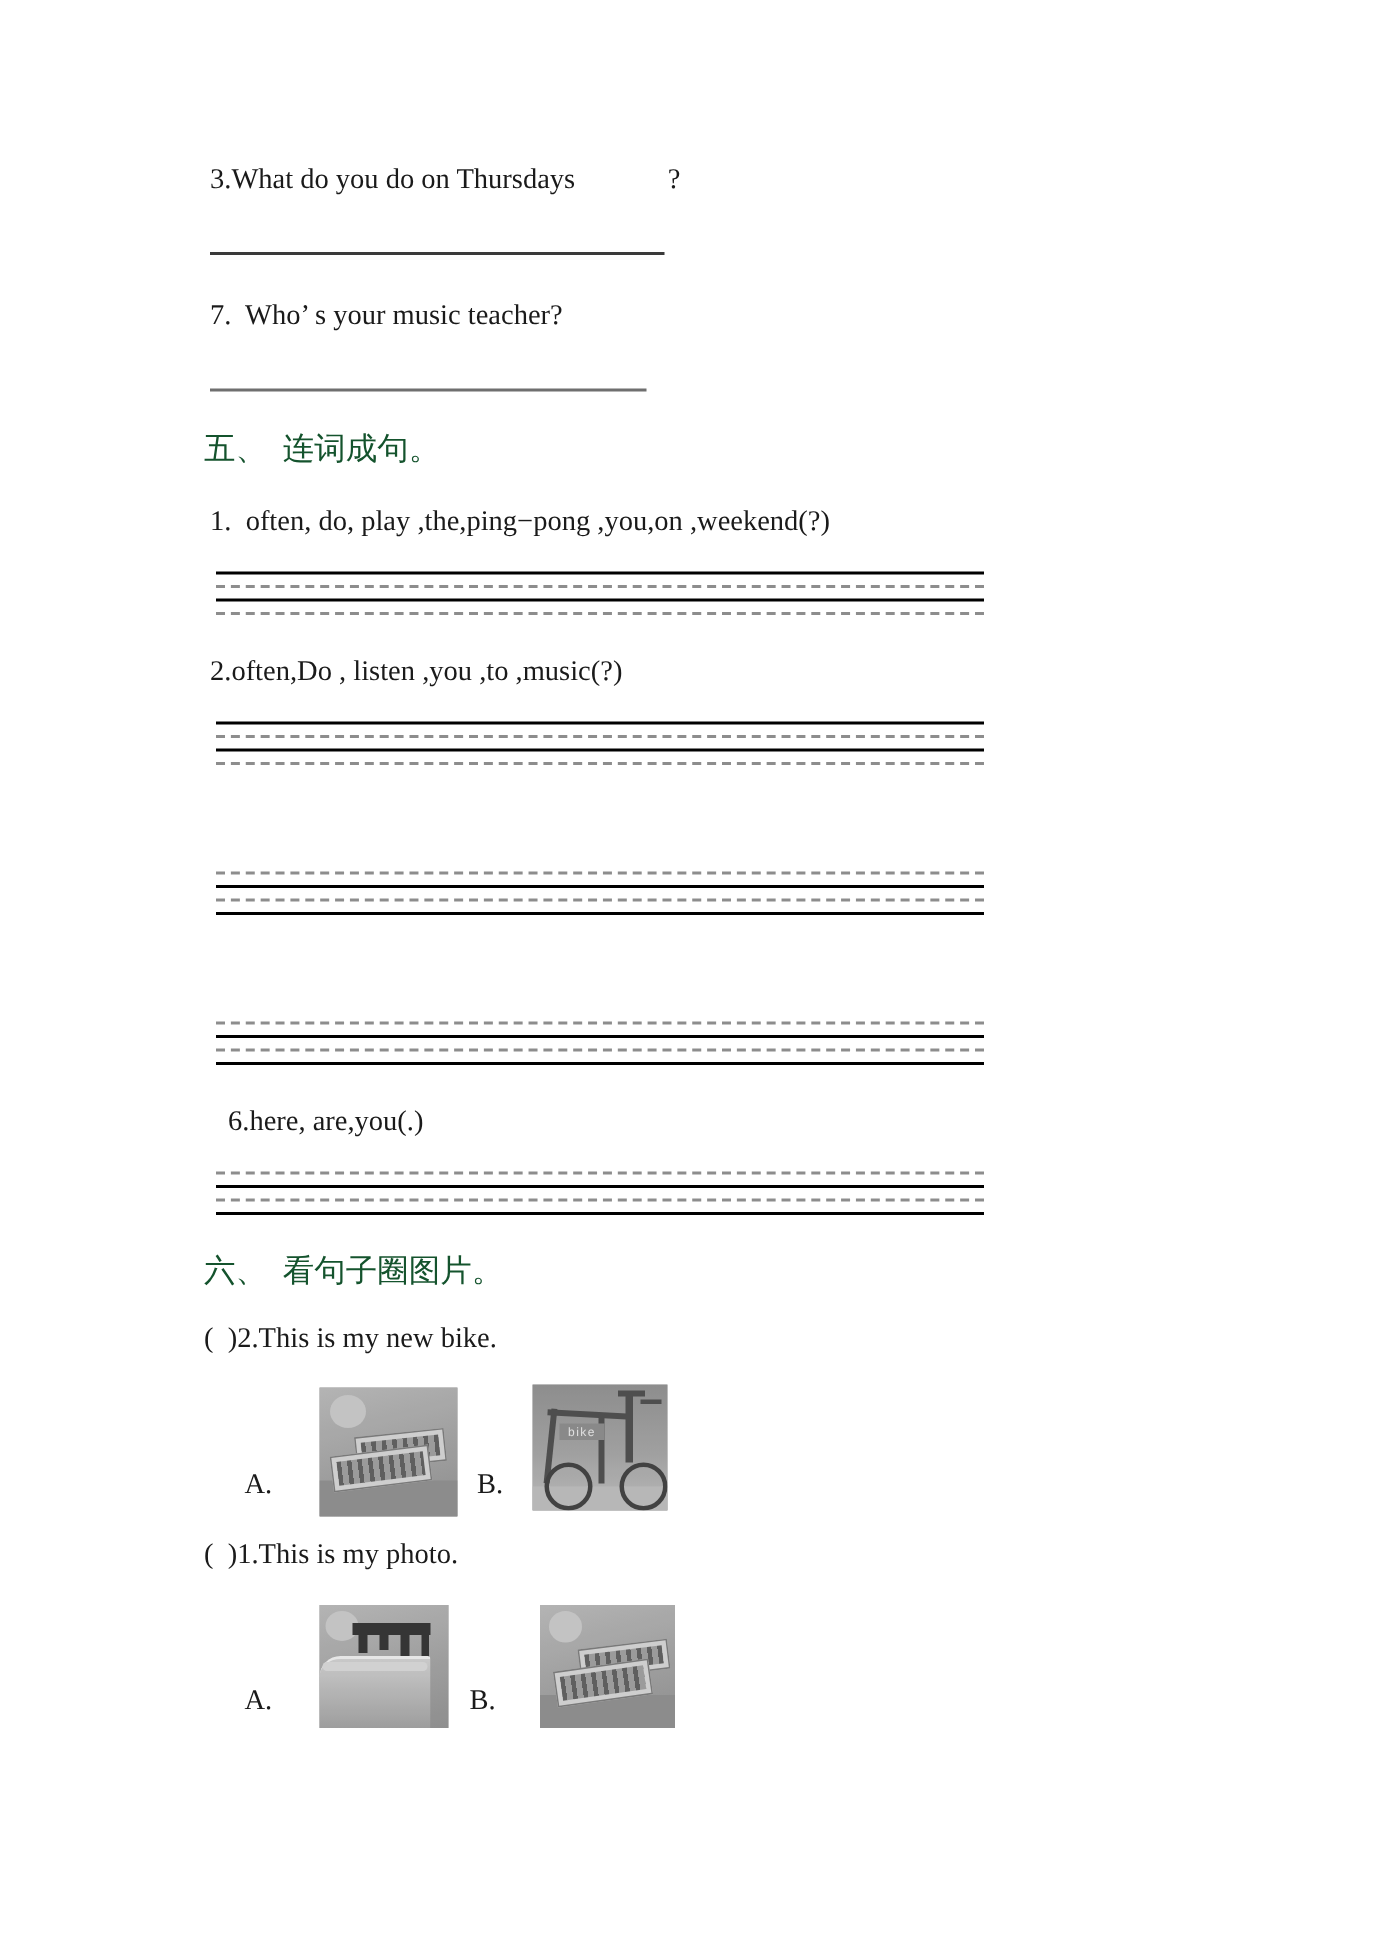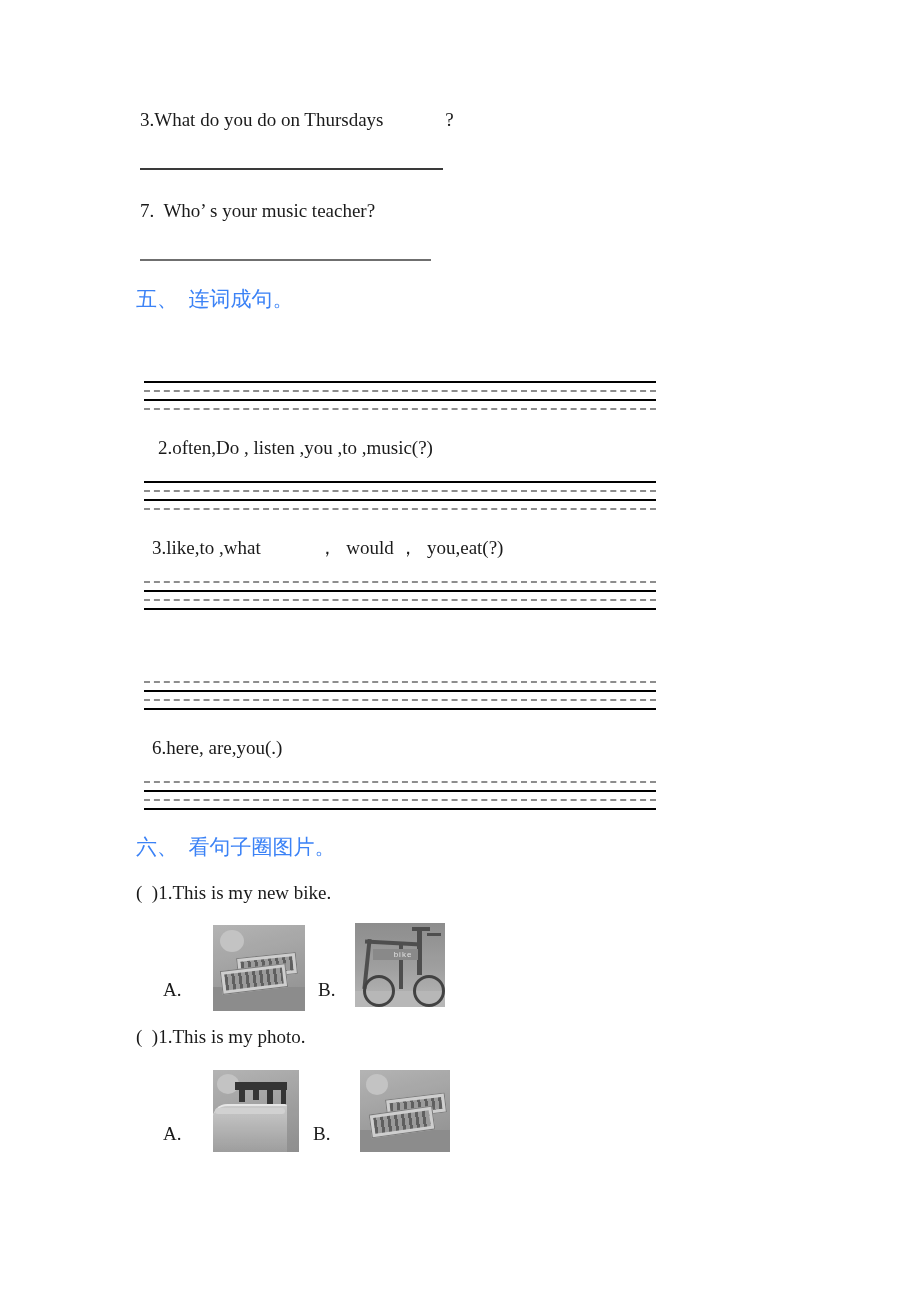--- a/index.html
+++ b/index.html
@@ -29,21 +29,21 @@
     white-space: pre;
     font-size: 19px;
     line-height: 1;
     color: #1a1a1a;
   }
   .heading {
     position: absolute;
     white-space: pre;
     font-size: 21px;
     line-height: 1;
-    color: #3b82f6;
+    color: #14532d;
     text-align: center;
   }
 
   
   .blank {
     position: absolute;
     height: 2px;
     background: #3a3a3a;
   }
   .blank.light { background: #6f6f6f; height: 2px; }
@@ -167,36 +167,36 @@
   <div class="txt" style="left:140px; top:110px;">3.What do you do on Thursdays             ?</div>
 
   <div class="blank" style="left:140px; top:168px; width:303px;"></div>
 
   <div class="txt" style="left:140px; top:201px;">7.  Who’ s your music teacher?</div>
 
   <div class="blank light" style="left:140px; top:259px; width:291px;"></div>
 
   <div class="heading" style="left:136px; top:289px;">五、  连词成句。</div>
 
+  <div class="txt" style="left:140px; top:338px;">1.  often, do, play ,the,ping−pong ,you,on ,weekend(?)</div>
   <div class="rules" style="top:381px;">
     <div class="r solid  r0"></div>
     <div class="r dashed r1"></div>
     <div class="r solid  r2"></div>
     <div class="r dashed r3"></div>
   </div>
 
-  <div class="txt" style="left:140px; top:438px;margin-left:18px;">2.often,Do , listen ,you ,to ,music(?)</div>
+  <div class="txt" style="left:140px; top:438px;">2.often,Do , listen ,you ,to ,music(?)</div>
   <div class="rules" style="top:481px;">
     <div class="r solid  r0"></div>
     <div class="r dashed r1"></div>
     <div class="r solid  r2"></div>
     <div class="r dashed r3"></div>
   </div>
 
-  <div class="txt" style="left:152px; top:538px;">3.like,to ,what            ，  would ，  you,eat(?)</div>
   <div class="rules" style="top:581px;">
     <div class="r dashed r0"></div>
     <div class="r solid  r1"></div>
     <div class="r dashed r2"></div>
     <div class="r solid  r3"></div>
   </div>
 
   <div class="rules" style="top:681px;">
     <div class="r dashed r0"></div>
     <div class="r solid  r1"></div>
@@ -207,21 +207,21 @@
   <div class="txt" style="left:152px; top:738px;">6.here, are,you(.)</div>
   <div class="rules" style="top:781px;">
     <div class="r dashed r0"></div>
     <div class="r solid  r1"></div>
     <div class="r dashed r2"></div>
     <div class="r solid  r3"></div>
   </div>
 
   <div class="heading" style="left:136px; top:837px;">六、  看句子圈图片。</div>
 
-  <div class="txt" style="left:136px; top:883px;">(  )1.This is my new bike.</div>
+  <div class="txt" style="left:136px; top:883px;">(  )2.This is my new bike.</div>
 
   <div class="opt-label" style="left:163px; top:980px;">A.</div>
 
   <div class="thumb" style="left:213px; top:925px; width:92px; height:86px;">
     <div class="sky"></div>
     <div class="sun" style="left:7px; top:5px; width:24px; height:22px;"></div>
     <div class="ph-shadow" style="left:0; top:62px; width:92px; height:24px; background:#8d8d8d;"></div>
     <div class="ph-card" style="left:24px; top:30px; width:58px; height:20px; transform:rotate(-6deg);">
       <div class="inner"></div>
     </div>
@@ -234,21 +234,21 @@
 
   <div class="thumb" style="left:355px; top:923px; width:90px; height:84px;">
     <div class="sky" style="background:linear-gradient(180deg,#8e8e8e 0%,#a3a3a3 55%,#bdbdbd 100%);"></div>
     <div class="bk-floor" style="height:16px; background:#bcbcbc;"></div>
 
     <div class="bk-frame" style="left:10px; top:16px; width:4px; height:50px; transform:rotate(6deg);"></div>
     <div class="bk-frame" style="left:10px; top:18px; width:56px; height:4px; transform:rotate(3deg);"></div>
     <div class="bk-frame" style="left:44px; top:20px; width:4px; height:46px;"></div>
     <div class="bk-frame" style="left:62px; top:6px; width:5px; height:46px;"></div>
     <div class="bk-frame" style="left:57px; top:4px; width:18px; height:4px;"></div>
-    <div class="bk-plate" style="left:18px; top:26px; width:30px; height:11px;padding-left:15px;">bike</div>
+    <div class="bk-plate" style="left:18px; top:26px; width:30px; height:11px;">bike</div>
     <div class="bk-wheel" style="left:8px; top:52px; width:26px; height:26px;"></div>
     <div class="bk-wheel" style="left:58px; top:52px; width:26px; height:26px;"></div>
     <div class="bk-frame" style="left:72px; top:10px; width:14px; height:3px;"></div>
   </div>
 
   <div class="txt" style="left:136px; top:1027px;">(  )1.This is my photo.</div>
 
   <div class="opt-label" style="left:163px; top:1124px;">A.</div>
 
   <div class="thumb" style="left:213px; top:1070px; width:86px; height:82px;">

